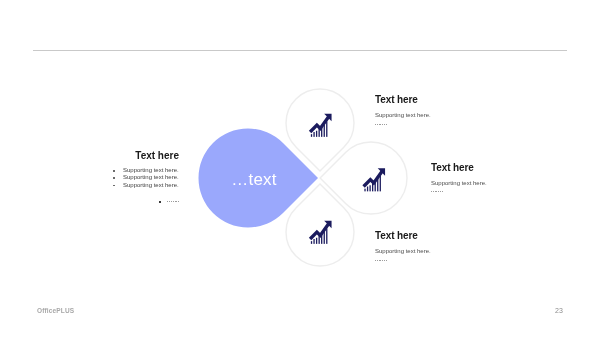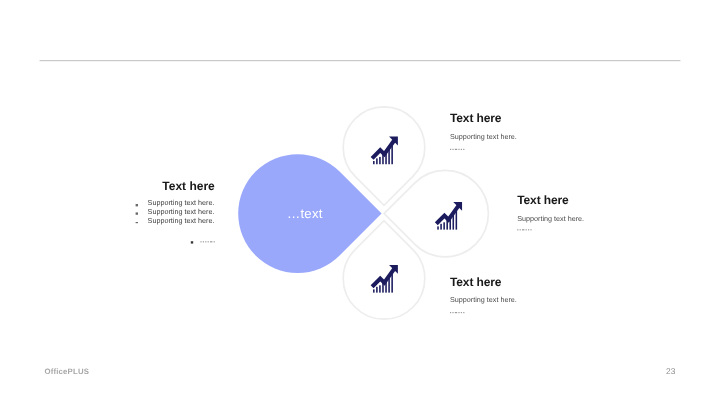--- a/index.html
+++ b/index.html
@@ -2,21 +2,21 @@
 <html><head>
 <meta charset="utf-8">
 <style>
   html,body{margin:0;padding:0;}
   body{width:600px;height:337px;background:#ffffff;font-family:"Liberation Sans",sans-serif;overflow:hidden;}
   #slide{position:relative;width:600px;height:337px;background:#fff;}
   .topline{position:absolute;left:33px;top:50px;width:534px;height:1.2px;background:#c9c9c9;}
   .footer-brand{position:absolute;left:37px;top:307px;font-size:6.5px;color:#a8a8a8;letter-spacing:0.15px;font-weight:bold;}
   .footer-page{position:absolute;left:555px;top:307px;font-size:7px;color:#8d8d8d;}
   .diagram{position:absolute;left:0;top:0;width:600px;height:337px;}
-  .center-label{position:absolute;left:209px;top:172px;width:90px;text-align:center;font-size:11px;color:#ffffff;letter-spacing:0.2px;line-height:15px;}
+  .center-label{position:absolute;left:209px;top:172px;width:90px;text-align:center;font-size:17px;color:#ffffff;letter-spacing:0.2px;line-height:15px;}
   .block{position:absolute;}
   .blk-title{font-size:10px;font-weight:bold;color:#1a1a1a;letter-spacing:-0.1px;white-space:nowrap;}
   .blk-sub{font-size:6px;color:#4a4a4a;white-space:nowrap;}
   .blk-dots{height:2px;display:flex;gap:0.9px;}
   .blk-dots i{display:block;width:1.3px;height:1.3px;background:#9c9c9c;}
   .left-block{position:absolute;text-align:right;}
   .left-title{font-size:10px;font-weight:bold;color:#1a1a1a;white-space:nowrap;}
   .bullets{list-style:none;margin:0;padding:0;}
   .bullets li{font-size:6px;color:#3d3d3d;white-space:nowrap;position:relative;line-height:7.3px;}
   .bullets li .bdot{position:absolute;left:-10px;top:3px;width:1.5px;height:1.5px;background:#6b6b6b;}

